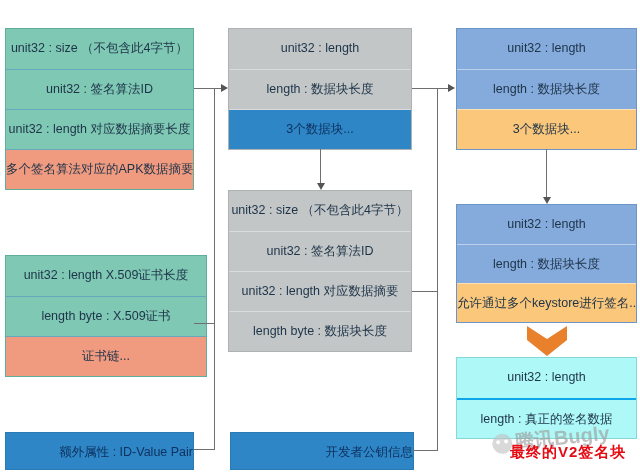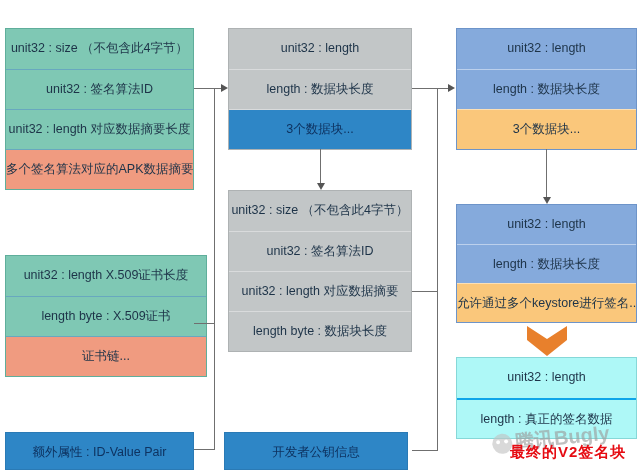--- a/index.html
+++ b/index.html
@@ -27,21 +27,21 @@
   .g-lblue{border:1px solid #6d94c9;}
   .g-lblue .cell{background:#85aadc;}
   .g-lblue .cell + .cell{border-top:1px solid rgba(255,255,255,.45);}
   .cell.orange{background:#fac77b !important;}
   
   .g-cyan{border:1px solid #86d8d8;}
   .g-cyan .cell{background:#aef8f7;}
   .g-cyan .cell + .cell{border-top:2px solid #0ea5e9;}
   
   .bar-blue{position:absolute;box-sizing:border-box;background:#2e86c6;color:#0e3361;
-    height:38px;line-height:38px;text-align:center;border:1px solid #2a7ab5;}
+    height:38px;line-height:38px;text-align:right;border:1px solid #2a7ab5;}
   
   .hline,.vline{position:absolute;background:#6f6f6f;}
   .hline{height:1px;}
   .vline{width:1px;}
   .arr-right{position:absolute;width:0;height:0;
     border-left:7px solid #555;border-top:4px solid transparent;border-bottom:4px solid transparent;}
   .arr-down{position:absolute;width:0;height:0;
     border-top:7px solid #555;border-left:4px solid transparent;border-right:4px solid transparent;}
   .caption{
     position:absolute;left:486px;top:443px;width:150px;
@@ -88,21 +88,21 @@
     <div class="cell blue">3个数据块...</div>
   </div>
 
   <div class="group g-gray" style="left:228px;top:190px;width:184px;">
     <div class="cell">unit32 : size （不包含此4字节）</div>
     <div class="cell">unit32 : 签名算法ID</div>
     <div class="cell">unit32 : length 对应数据摘要</div>
     <div class="cell">length byte : 数据块长度</div>
   </div>
 
-  <div class="bar-blue" style="left:224px;top:432px;width:184px;">开发者公钥信息</div>
+  <div class="bar-blue" style="left:230px;top:432px;width:184px;">开发者公钥信息</div>
 
   <div class="group g-lblue" style="left:456px;top:28px;width:181px;">
     <div class="cell">unit32  : length</div>
     <div class="cell">length  :  数据块长度</div>
     <div class="cell orange">3个数据块...</div>
   </div>
 
   <div class="group g-lblue" style="left:456px;top:204px;width:181px;">
     <div class="cell" style="height:39px;line-height:38px;">unit32  : length</div>
     <div class="cell" style="height:39px;line-height:38px;">length  :  数据块长度</div>

